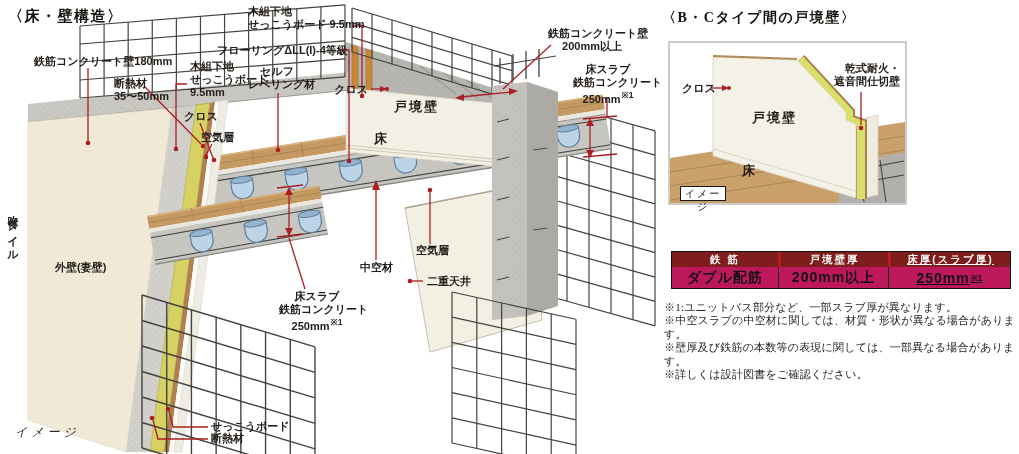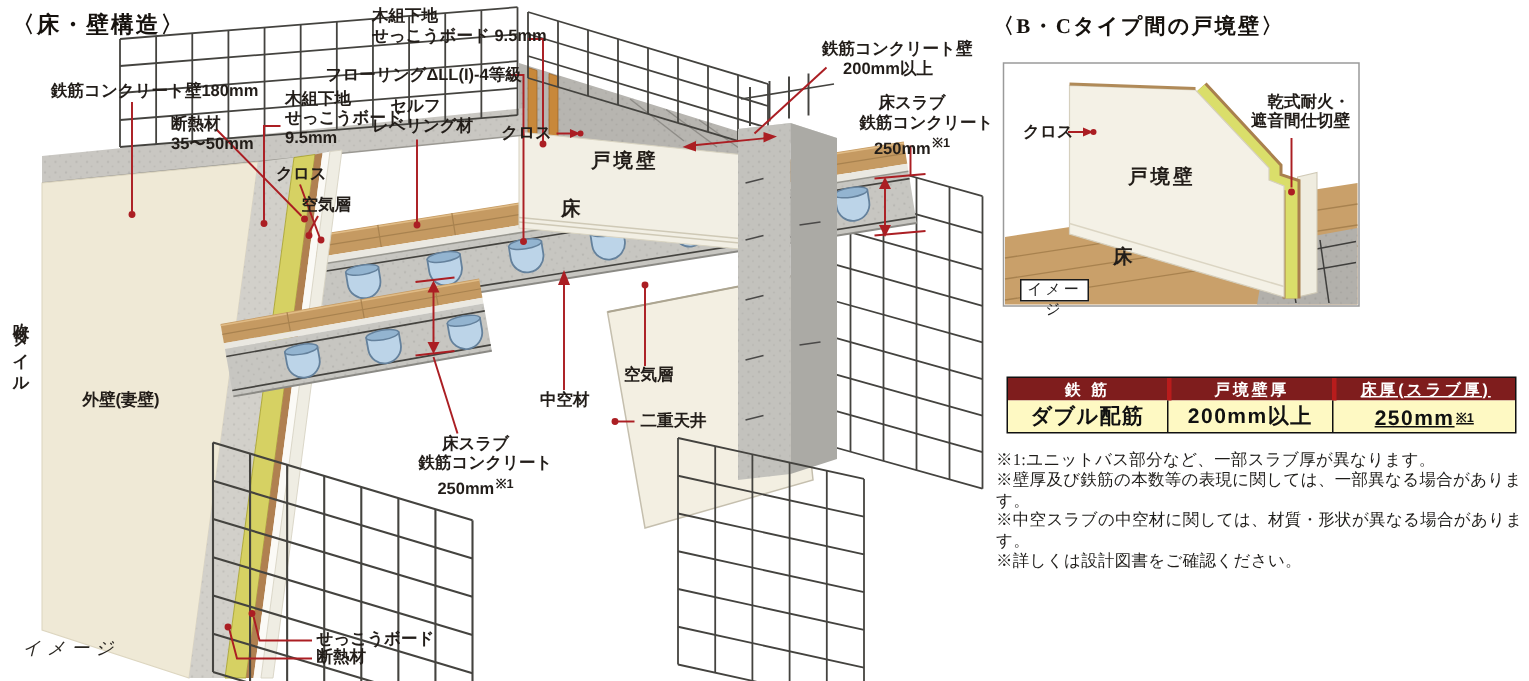--- a/index.html
+++ b/index.html
@@ -15,21 +15,21 @@
   .ttl{position:absolute;font-family:"Liberation Serif",serif;font-weight:600;
        font-size:15px;letter-spacing:1.5px;color:#16120e;z-index:2;white-space:nowrap;}
   .imgcap{position:absolute;font:italic 12px "Liberation Serif",serif;letter-spacing:4px;
           color:#2a2722;z-index:2;}
   .notes{position:absolute;left:664px;top:301px;width:352px;z-index:2;
          font-family:"Liberation Serif",serif;font-size:11px;line-height:13.4px;
          color:#1f1d1a;letter-spacing:0.2px;}
   .spec-table{position:absolute;left:671px;top:251px;width:338px;z-index:2;
               border:1.5px solid #101010;}
   .spec-table .hrow{display:flex;background:#7f1d1d;color:#fff;height:15px;}
-  .spec-table .brow{display:flex;background:#fef9c3;height:21px;}
+  .spec-table .brow{display:flex;background:#be185d;height:21px;}
   .spec-table .hc{font:bold 10.5px "Liberation Sans",sans-serif;letter-spacing:2px;
                   display:flex;align-items:center;justify-content:center;box-sizing:border-box;}
   .spec-table .bc{font:bold 14px "Liberation Sans",sans-serif;letter-spacing:1px;color:#111;
                   display:flex;align-items:center;justify-content:center;box-sizing:border-box;}
   .spec-table .c1{width:106px;}
   .spec-table .c2{width:110px;}
   .spec-table .c3{width:122px;text-decoration:underline;}
   .spec-table .hc.c2,.spec-table .hc.c3{border-left:3px solid #b91c1c;}
   .spec-table .bc.c2,.spec-table .bc.c3{border-left:1px solid #101010;}
   .sup{font-size:8.5px;vertical-align:super;letter-spacing:0;margin-left:1px;}
@@ -429,18 +429,18 @@
     <div class="bc c2">200mm以上</div>
     <div class="bc c3">
           <span>250mm</span>
           <span class="sup">※1</span>
         </div>
   </div>
 </div>
 
 <div class="notes">
   <div>※1:ユニットバス部分など、一部スラブ厚が異なります。</div>
+  <div>※中空スラブの中空材に関しては、材質・形状が異なる場合があります。</div>
   <div>※壁厚及び鉄筋の本数等の表現に関しては、一部異なる場合があります。</div>
-  <div>※中空スラブの中空材に関しては、材質・形状が異なる場合があります。</div>
   <div>※詳しくは設計図書をご確認ください。</div>
 </div>
 
 </div>
 
 </body></html>

